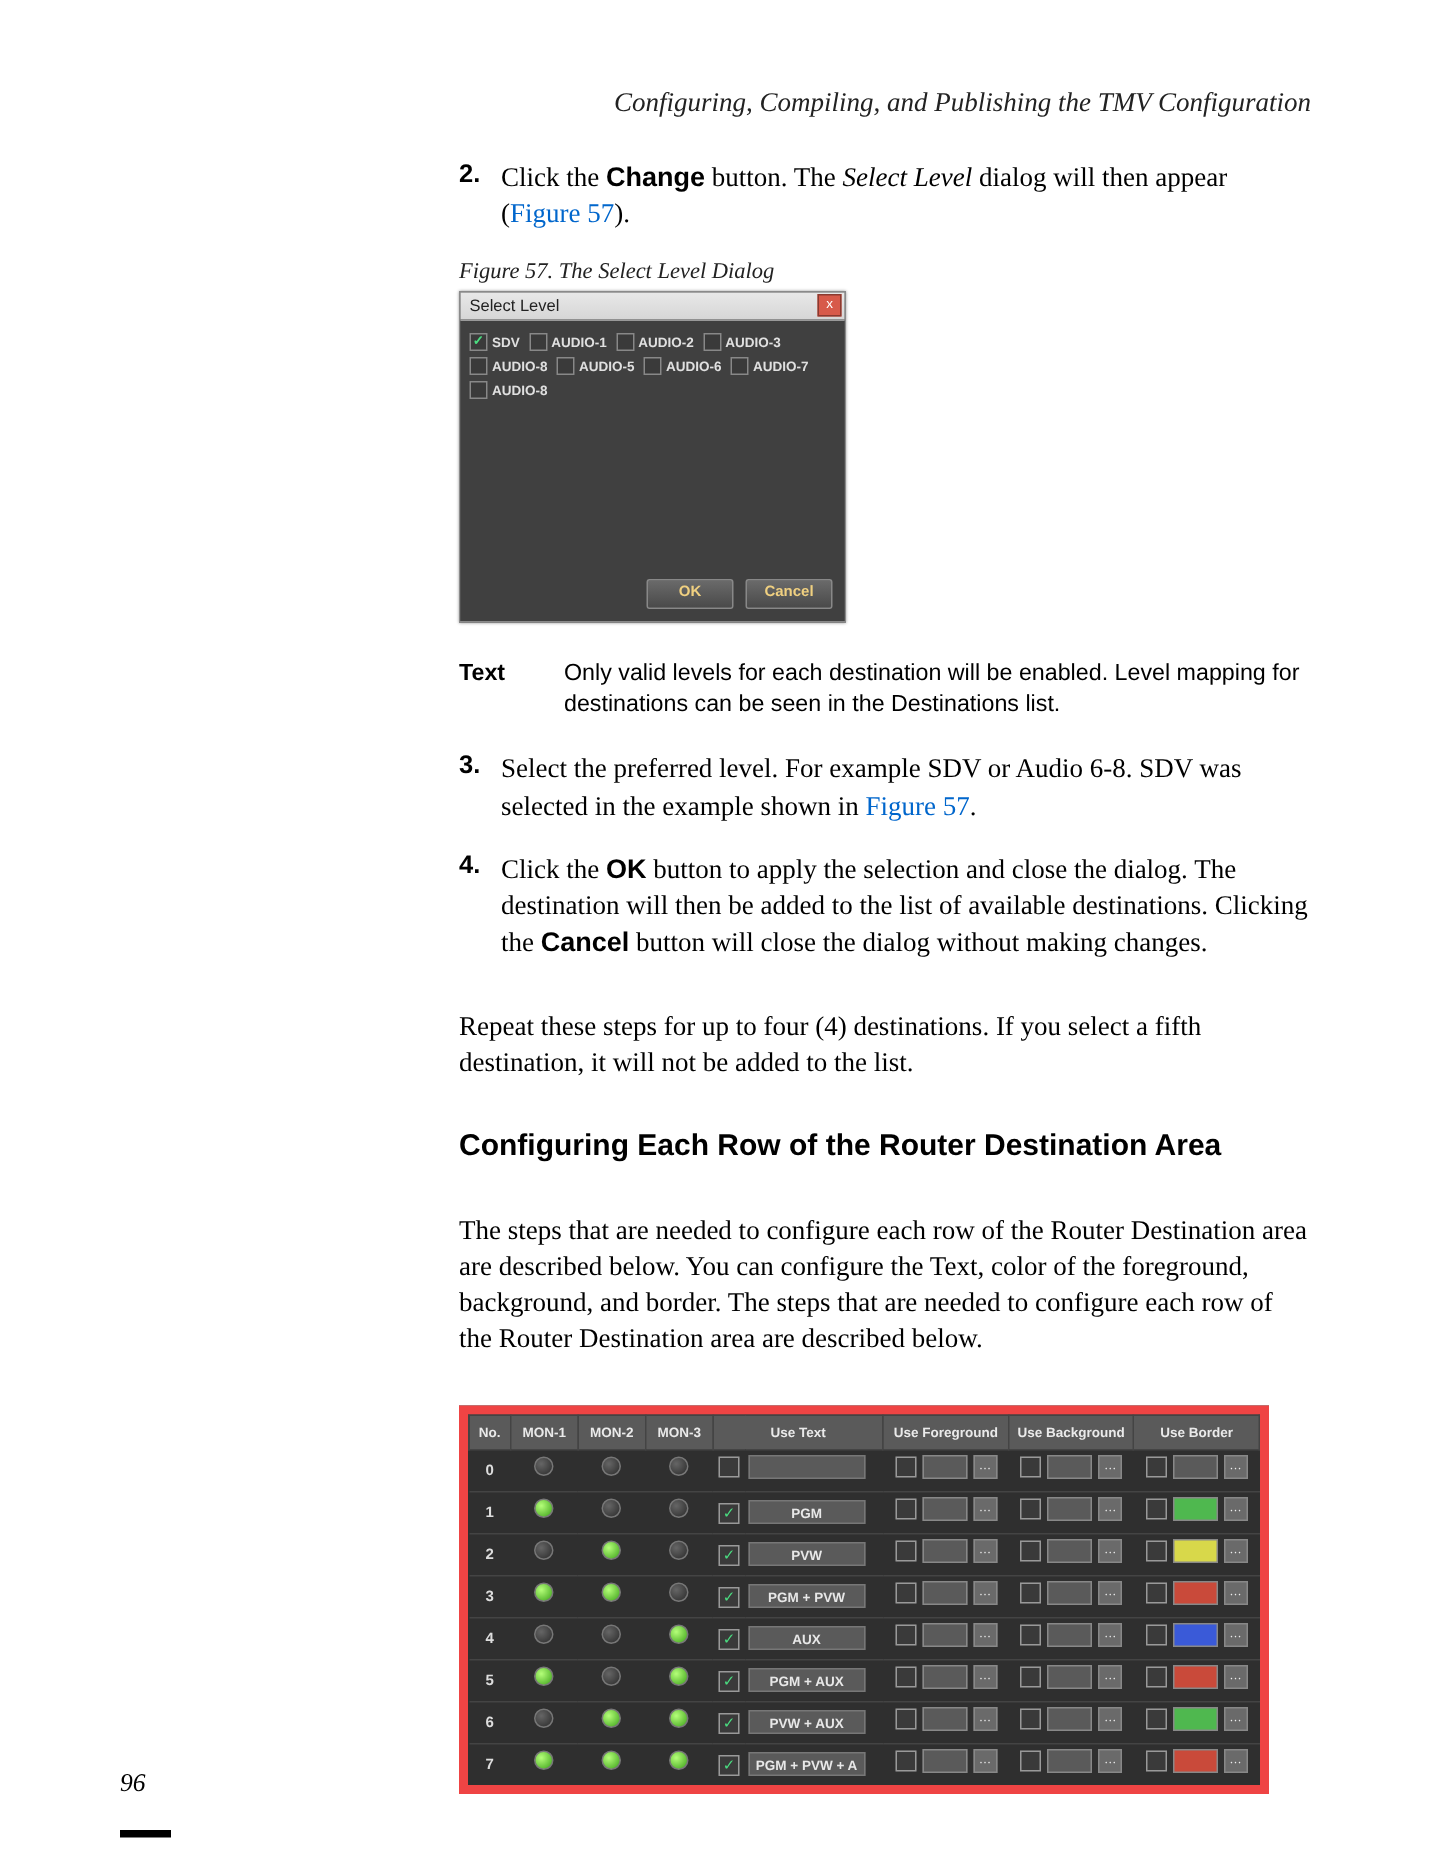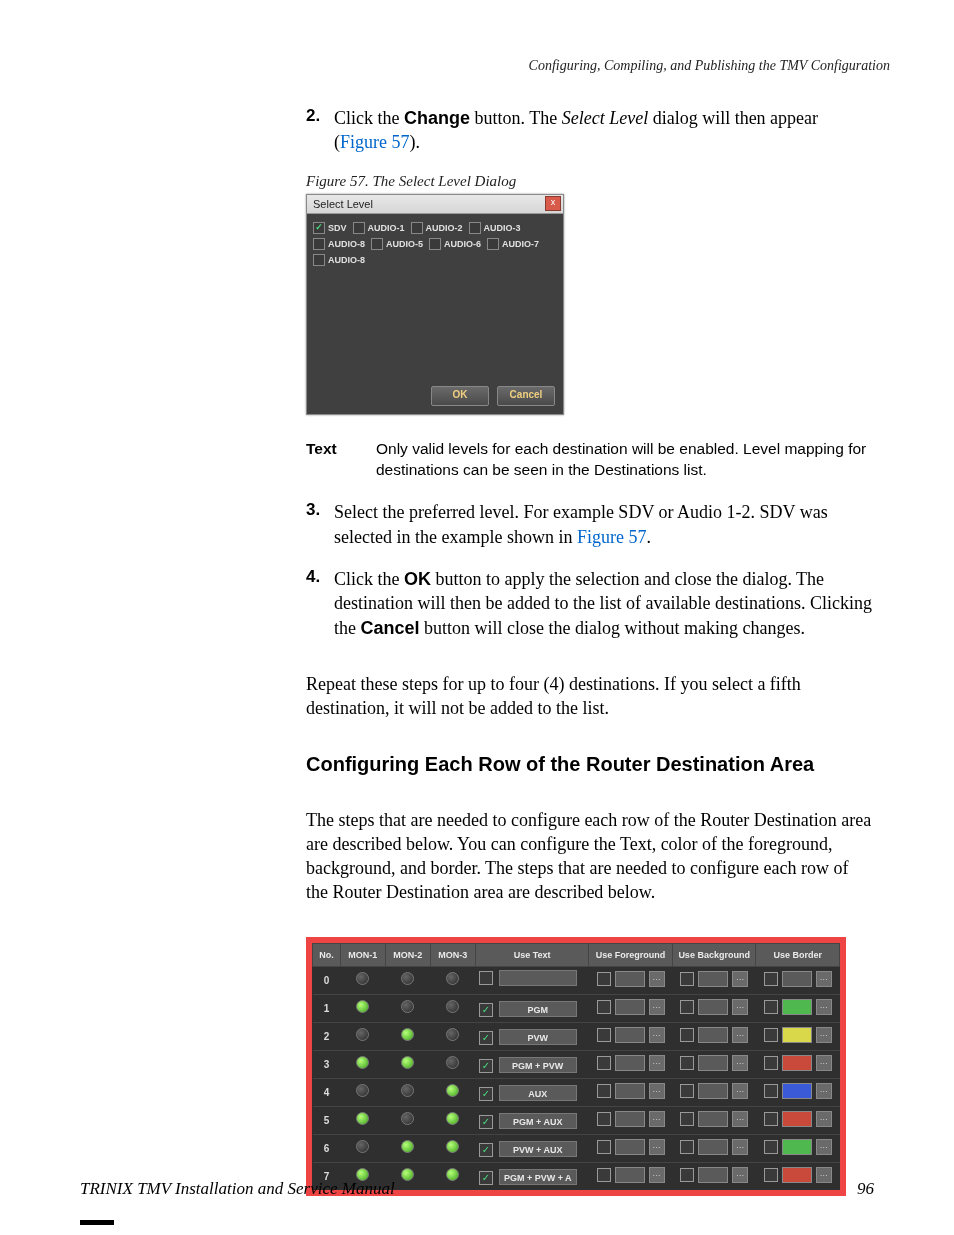--- a/index.html
+++ b/index.html
@@ -13,23 +13,23 @@
     position: relative;
   }
   .page {
     position: relative;
     width: 954px;
     height: 1235px;
   }
   .running-head {
     position: absolute;
     top: 58px;
-    right: 64px;
+    right: 80px;
     font-style: italic;
-    font-size: 14px;
+    font-size: 18px;
     color: #222;
   }
   .content {
     position: absolute;
     top: 106px;
     left: 306px;
     right: 80px;
   }
   .ol-item {
     display: flex;
@@ -336,21 +336,21 @@
     </div>
 
     <div class="note-row">
       <div class="note-label">Text</div>
       <div>Only valid levels for each destination will be enabled. Level mapping for destinations can be seen in the Destinations list.</div>
     </div>
 
     <div class="ol-item">
       <div class="ol-num">3.</div>
       <div class="ol-body">
-        <span>Select the preferred level. For example SDV or Audio 1-2. SDV was selected in the example shown in </span><span class="link">Figure 57</span><span>.</span>
+        <span>Select the preferred level. For example SDV or Audio 6-8. SDV was selected in the example shown in </span><span class="link">Figure 57</span><span>.</span>
       </div>
     </div>
 
     <div class="ol-item">
       <div class="ol-num">4.</div>
       <div class="ol-body">
         <span>Click the </span><span class="sans-bold">OK</span><span> button to apply the selection and close the dialog. The destination will then be added to the list of available destinations. Clicking the </span><span class="sans-bold">Cancel</span><span> button will close the dialog without making changes.</span>
       </div>
     </div>
 
@@ -569,17 +569,16 @@
                   <span class="swbox" style="background: rgb(201, 74, 58);"></span>
                   <span class="ellbtn">…</span>
                 </span></td>
             </tr>
           </tbody>
       </table>
     </div>
   </div>
 
   <div class="footer">
-    <span>TRINIX TMV Installation and Service Manual</span>
     <span>96</span>
   </div>
   <div class="foot-mark"></div>
 </div>
 
 </body></html>

